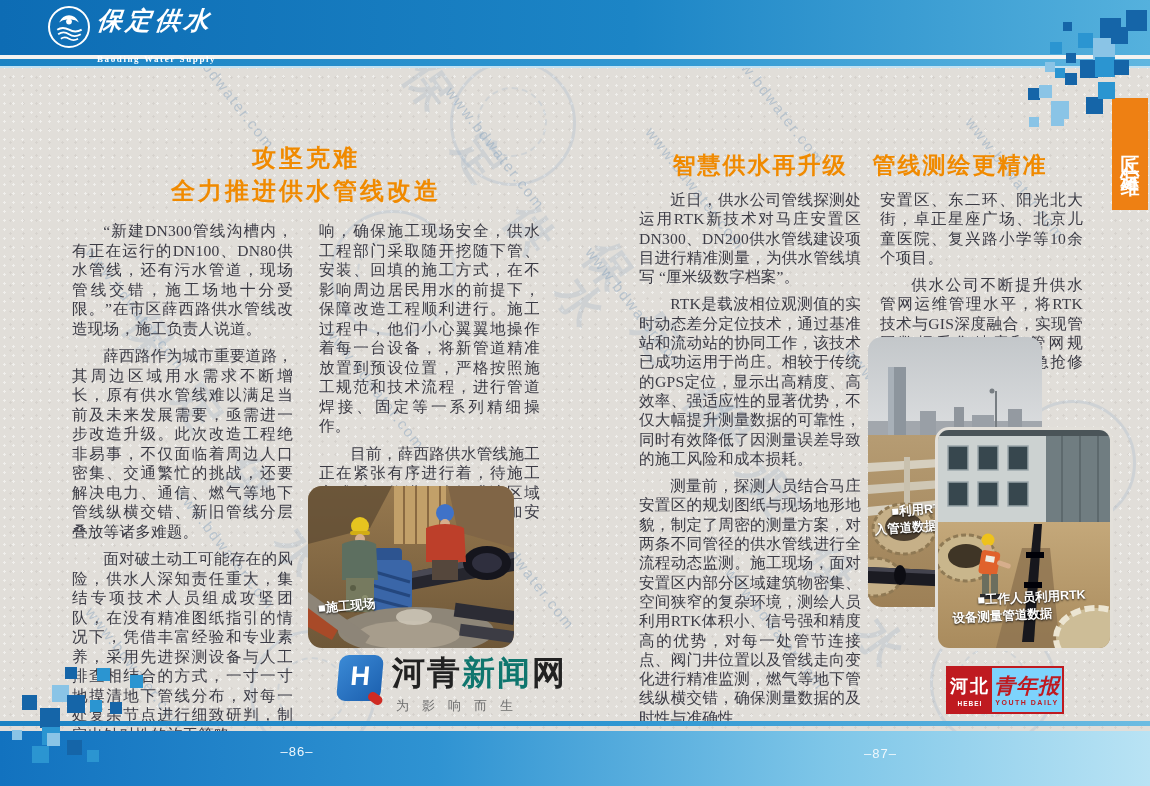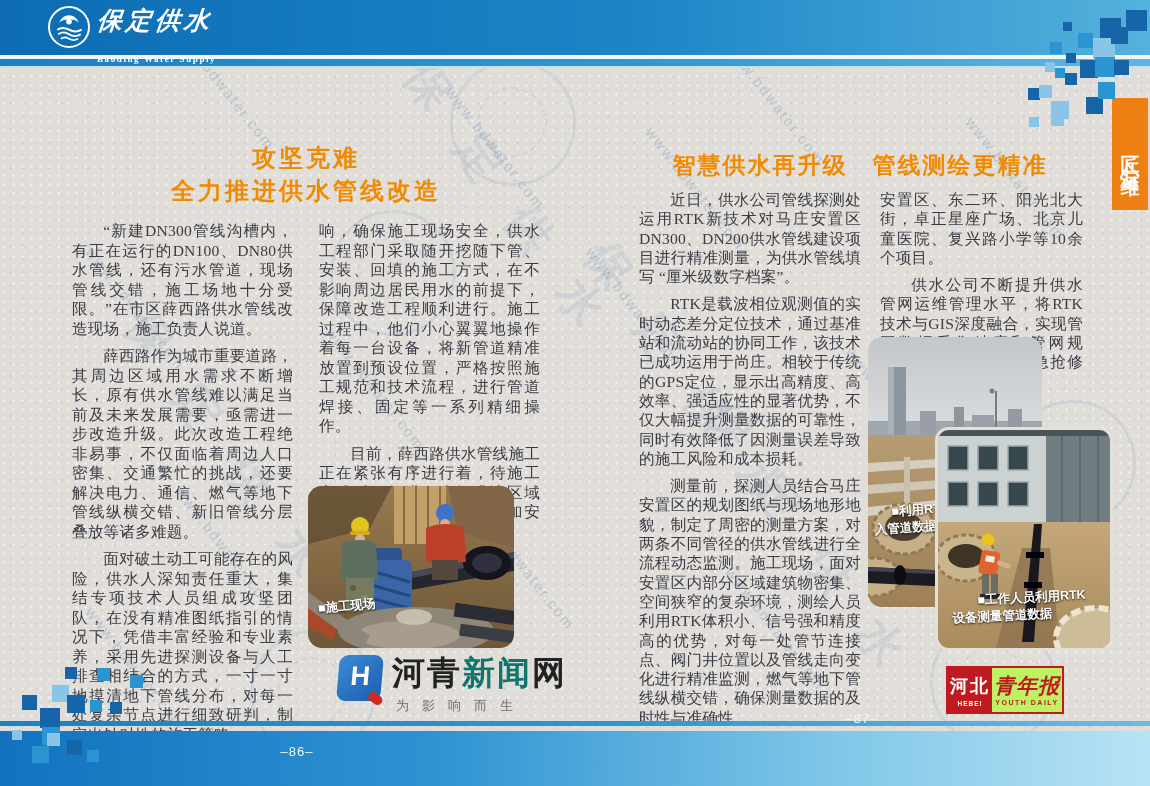--- a/index.html
+++ b/index.html
@@ -25,21 +25,21 @@
   .header-stripe{position:absolute;left:0;top:59px;width:1150px;height:7px;z-index:4;
     background:linear-gradient(to right,#1a82c3 0%,#2f97d2 55%,#5fb6e0 100%);
     border-bottom:2px solid #c3e2f2;}
   .footer-stripe{position:absolute;left:0;top:721px;width:1150px;height:5px;z-index:3;
     background:linear-gradient(to right,#1a82c3 0%,#2f97d2 55%,#6cbce2 100%);}
   .footer{position:absolute;left:0;top:731px;width:1150px;height:55px;z-index:3;
     background:linear-gradient(to right,#1272bf 0%,#2f93d2 38%,#7ec6e8 72%,#b9e3f4 100%);}
   .pagenum{position:absolute;width:70px;text-align:center;color:#eef7fc;
     font-family:"Liberation Sans",sans-serif;font-size:13px;letter-spacing:1px;z-index:4;}
   .pagenum.left{left:262px;top:744px;}
-  .pagenum.right{left:827px;top:711px;}
+  .pagenum.right{left:827px;top:746px;text-align:right;}
 
   
   .brand{position:absolute;left:48px;top:6px;display:flex;align-items:flex-start;z-index:5;}
   .brand-circle{width:42px;height:42px;border:2.5px solid #fff;border-radius:50%;
     position:relative;box-sizing:border-box;flex:0 0 auto;}
   .brand-circle svg{position:absolute;inset:0;}
   .brand-text{margin-left:7px;color:#fff;}
   .brand-cn{font-size:25px;font-weight:bold;font-style:italic;letter-spacing:4px;
     font-family:"Liberation Serif",serif;transform:skewX(-6deg);line-height:30px;}
   .brand-en{font-family:Liberation Serif, serif;font-size:9px;font-weight:bold;
@@ -103,21 +103,21 @@
   .hq-icon .hq-dot{position:absolute;right:-3px;bottom:-2px;width:16px;height:9px;background:#cf2b23;
     border-radius:5px;transform:rotate(35deg);}
   .hq-text{margin-left:10px;}
   .hq-name{font-family:"Liberation Sans",sans-serif;font-weight:bold;font-size:33px;line-height:36px;
     letter-spacing:2px;color:#222;}
   .hq-name .blue{color:#0f766e;}
   .hq-tagline{font-family:"Liberation Sans",sans-serif;font-size:13px;color:#6e6e6e;
     letter-spacing:13px;margin-top:6px;margin-left:4px;}
 
   .yb-logo{position:absolute;left:946px;top:666px;display:flex;border:2px solid #bf1a20;
-    background:#bef264;z-index:2;height:44px;}
+    background:#7dd3fc;z-index:2;height:44px;}
   .yb-left{width:44px;background:#bf1a20;color:#fff;display:flex;flex-direction:column;
     align-items:center;justify-content:center;}
   .yb-left .cn{font-family:"Liberation Sans",sans-serif;font-weight:bold;font-size:18px;letter-spacing:2px;}
   .yb-left .en{font-family:"Liberation Sans",sans-serif;font-weight:bold;font-size:6.5px;
     letter-spacing:1px;margin-top:2px;}
   .yb-right{width:70px;display:flex;flex-direction:column;align-items:center;justify-content:center;}
   .yb-right .cn{font-family:"Liberation Serif",serif;font-weight:bold;font-style:italic;
     font-size:21px;color:#bf1a20;letter-spacing:1px;line-height:24px;}
   .yb-right .en{font-family:"Liberation Sans",sans-serif;font-weight:bold;font-size:7px;
     color:#bf1a20;letter-spacing:1.5px;margin-top:1px;}

